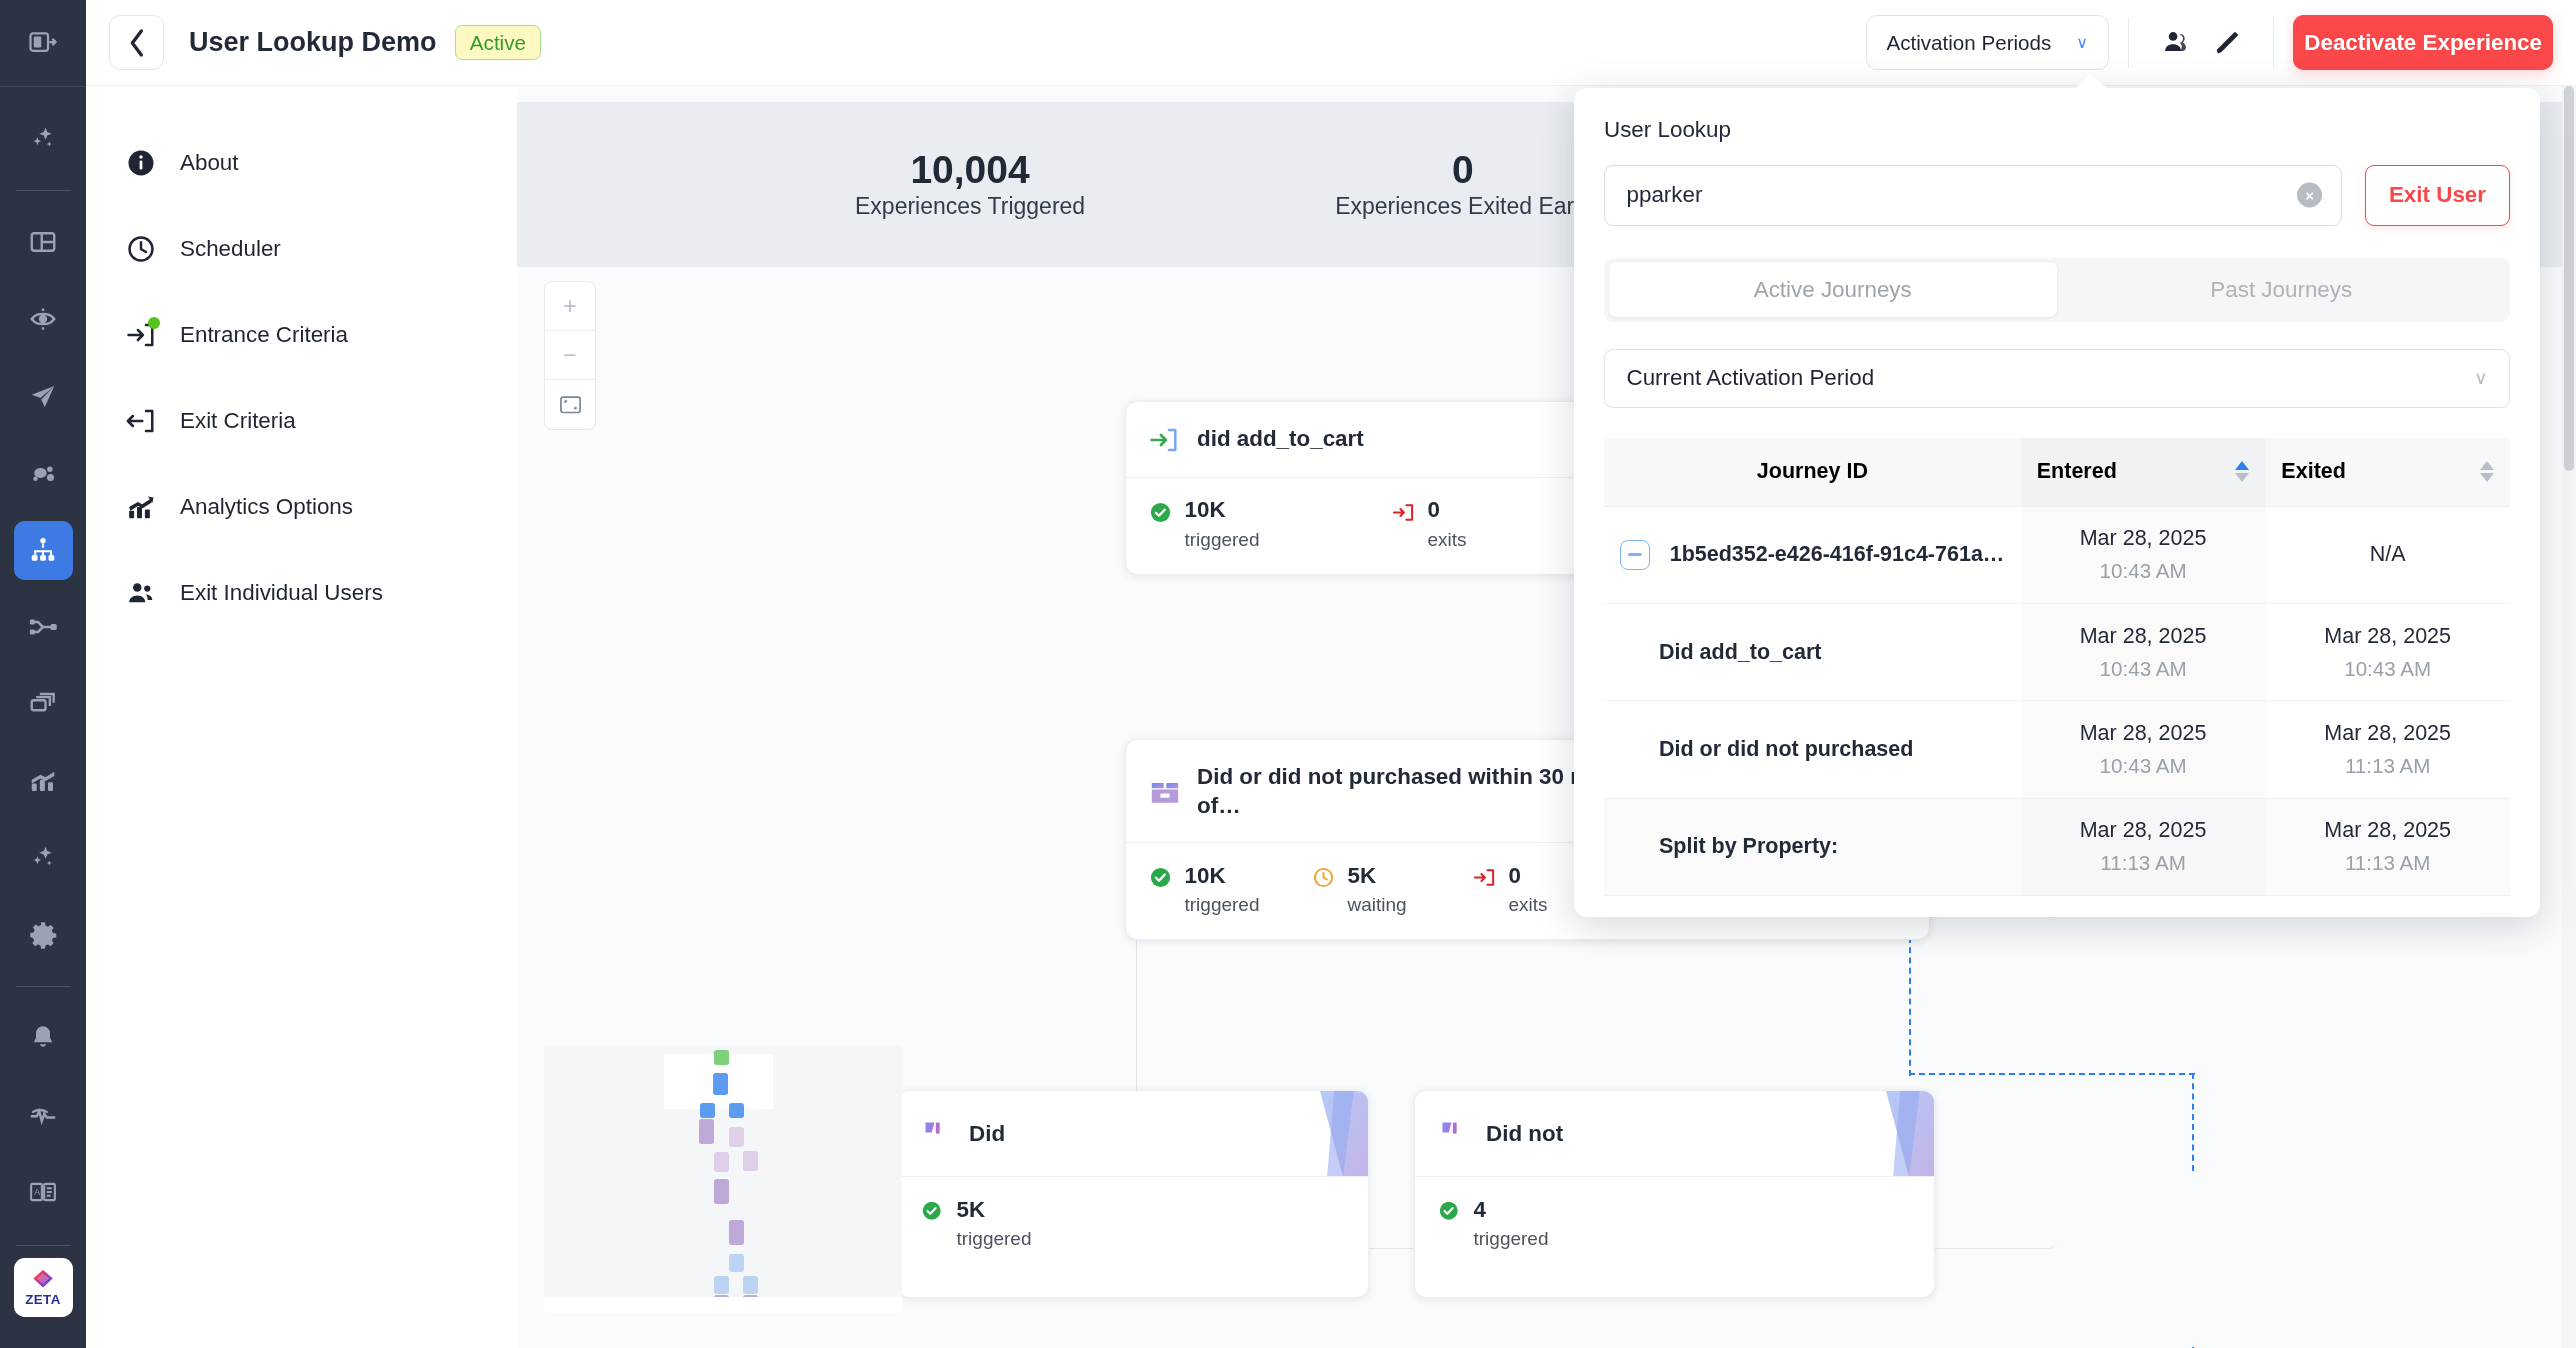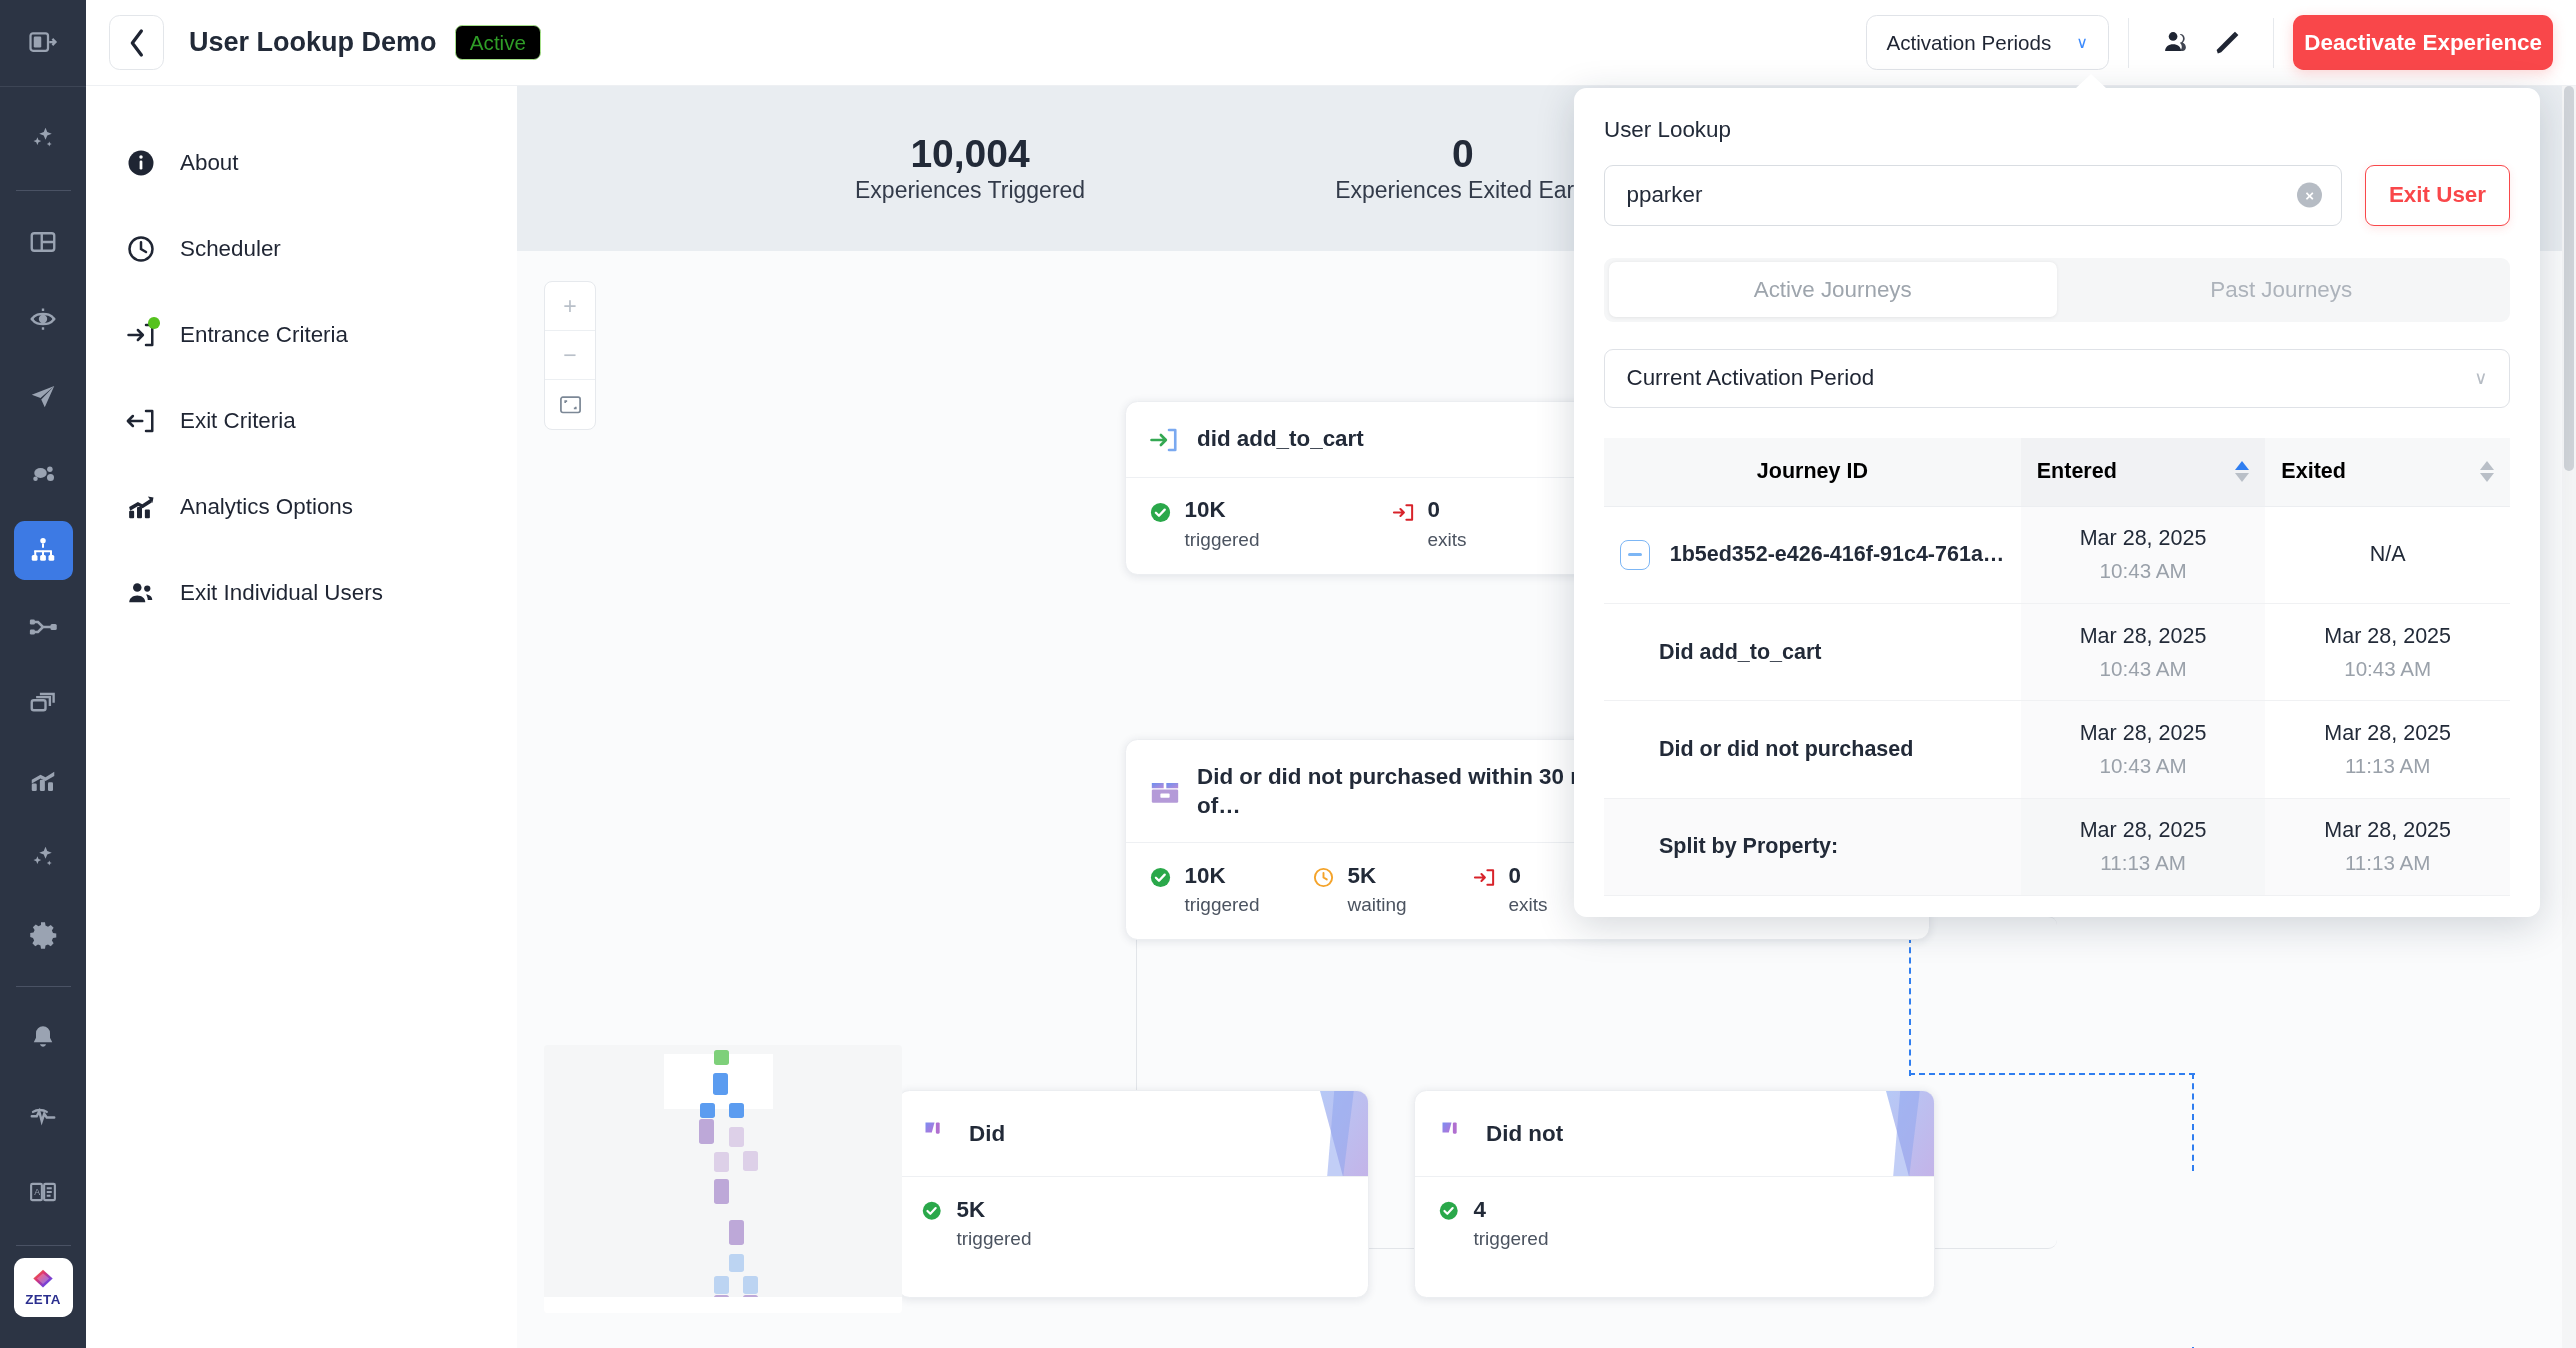--- a/index.html
+++ b/index.html
@@ -46,21 +46,21 @@
   .back-btn {
     width: 55px; height: 55px; border: 0.9px solid #e3e6ea; border-radius: 10.7px;
     background: #fff; display: flex; align-items: center; justify-content: center;
     color: #1f2533; flex: none;
   }
   .page-title {
     font-size: 27px; font-weight: 700; color: #222a38; margin-left: 25px; white-space: nowrap;
   }
   .status-badge {
     margin-left: 18px; padding: 4.5px 14.3px; border: 0.9px solid #a6e08a; border-radius: 7.2px;
-    background: #000000; color: #2f9d27; font-size: 20.6px; font-weight: 500;
+    background: #fef9c3; color: #2f9d27; font-size: 20.6px; font-weight: 500;
   }
   .hdr-spacer { flex: 1; }
   .period-select {
     height: 55px; min-width: 233px; border: 0.9px solid #e0e3e8; border-radius: 10.7px;
     background: #fff; display: flex; align-items: center; gap: 25px;
     padding: 0 19.7px; color: #1f2533; font-size: 20.6px;
   }
   .chev-blue { color: #3d8bfd; font-size: 16px; }
   .vdiv { width: 0.9px; height: 50px; background: #e6e9ed; margin: 0 19.7px; }
   .icon-btn {
@@ -89,21 +89,21 @@
     position: absolute; top: -1.8px; right: -2.7px; width: 11.6px; height: 11.6px;
     border-radius: 50%; background: #55c21e;
   }
 
   
   .canvas {
     position: absolute; left: 517px; top: 86px; width: 2059px; height: 1263px;
     background: #fafbfc; overflow: hidden;
   }
   .stats-bar {
-    position: absolute; left: 0; top: 0; width: 2059px; height: 165px;
+    position: absolute; left: 0; top: 16px; width: 2059px; height: 165px;
     background: #e9edf1;
     display: flex; align-items: center;
   }
   .stat { text-align: center; }
   .stat:nth-child(1) { margin-left: 338px; }
   .stat:nth-child(2) { margin-left: 250px; }
   .stat-num { font-size: 39px; font-weight: 700; color: #222a38; line-height: 1.1; }
   .stat-label { font-size: 23px; color: #333b4a; margin-top: 2px; }
 
   .zoom-ctrls {

